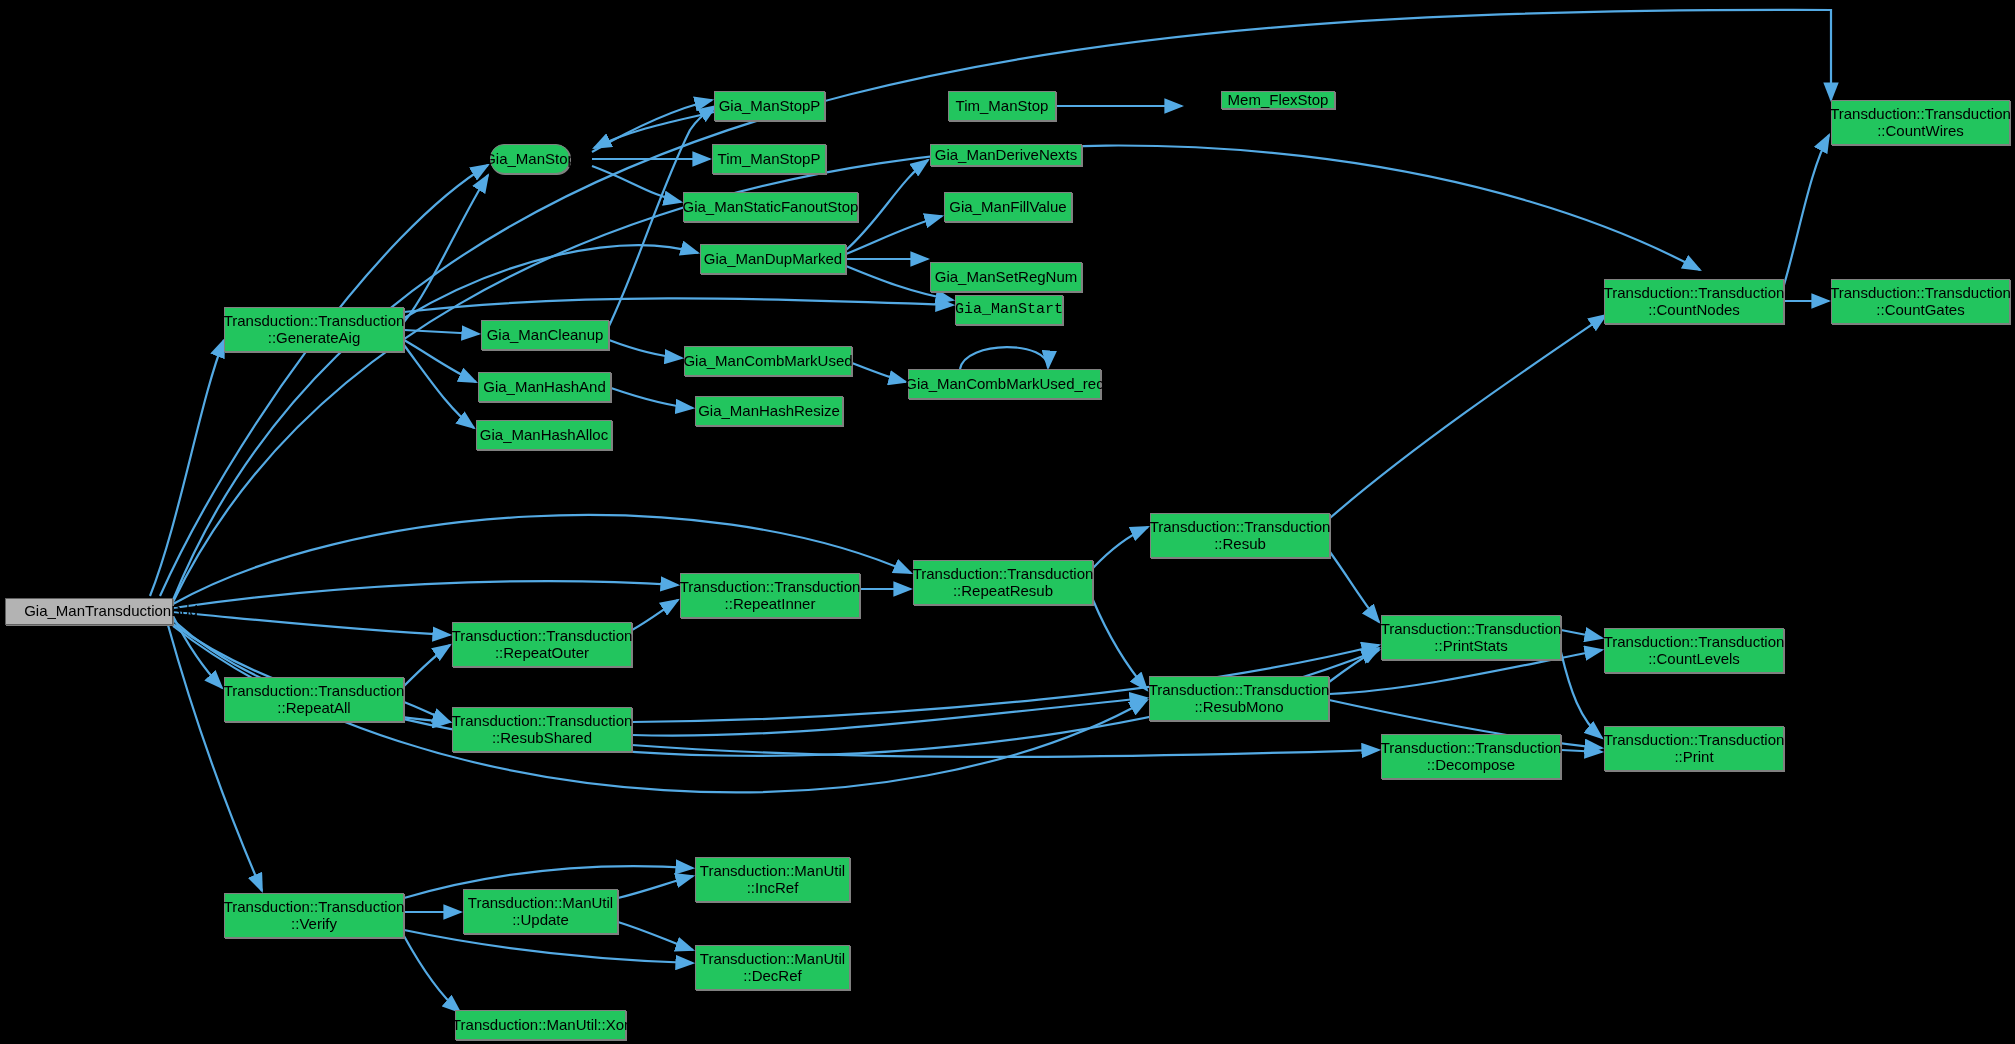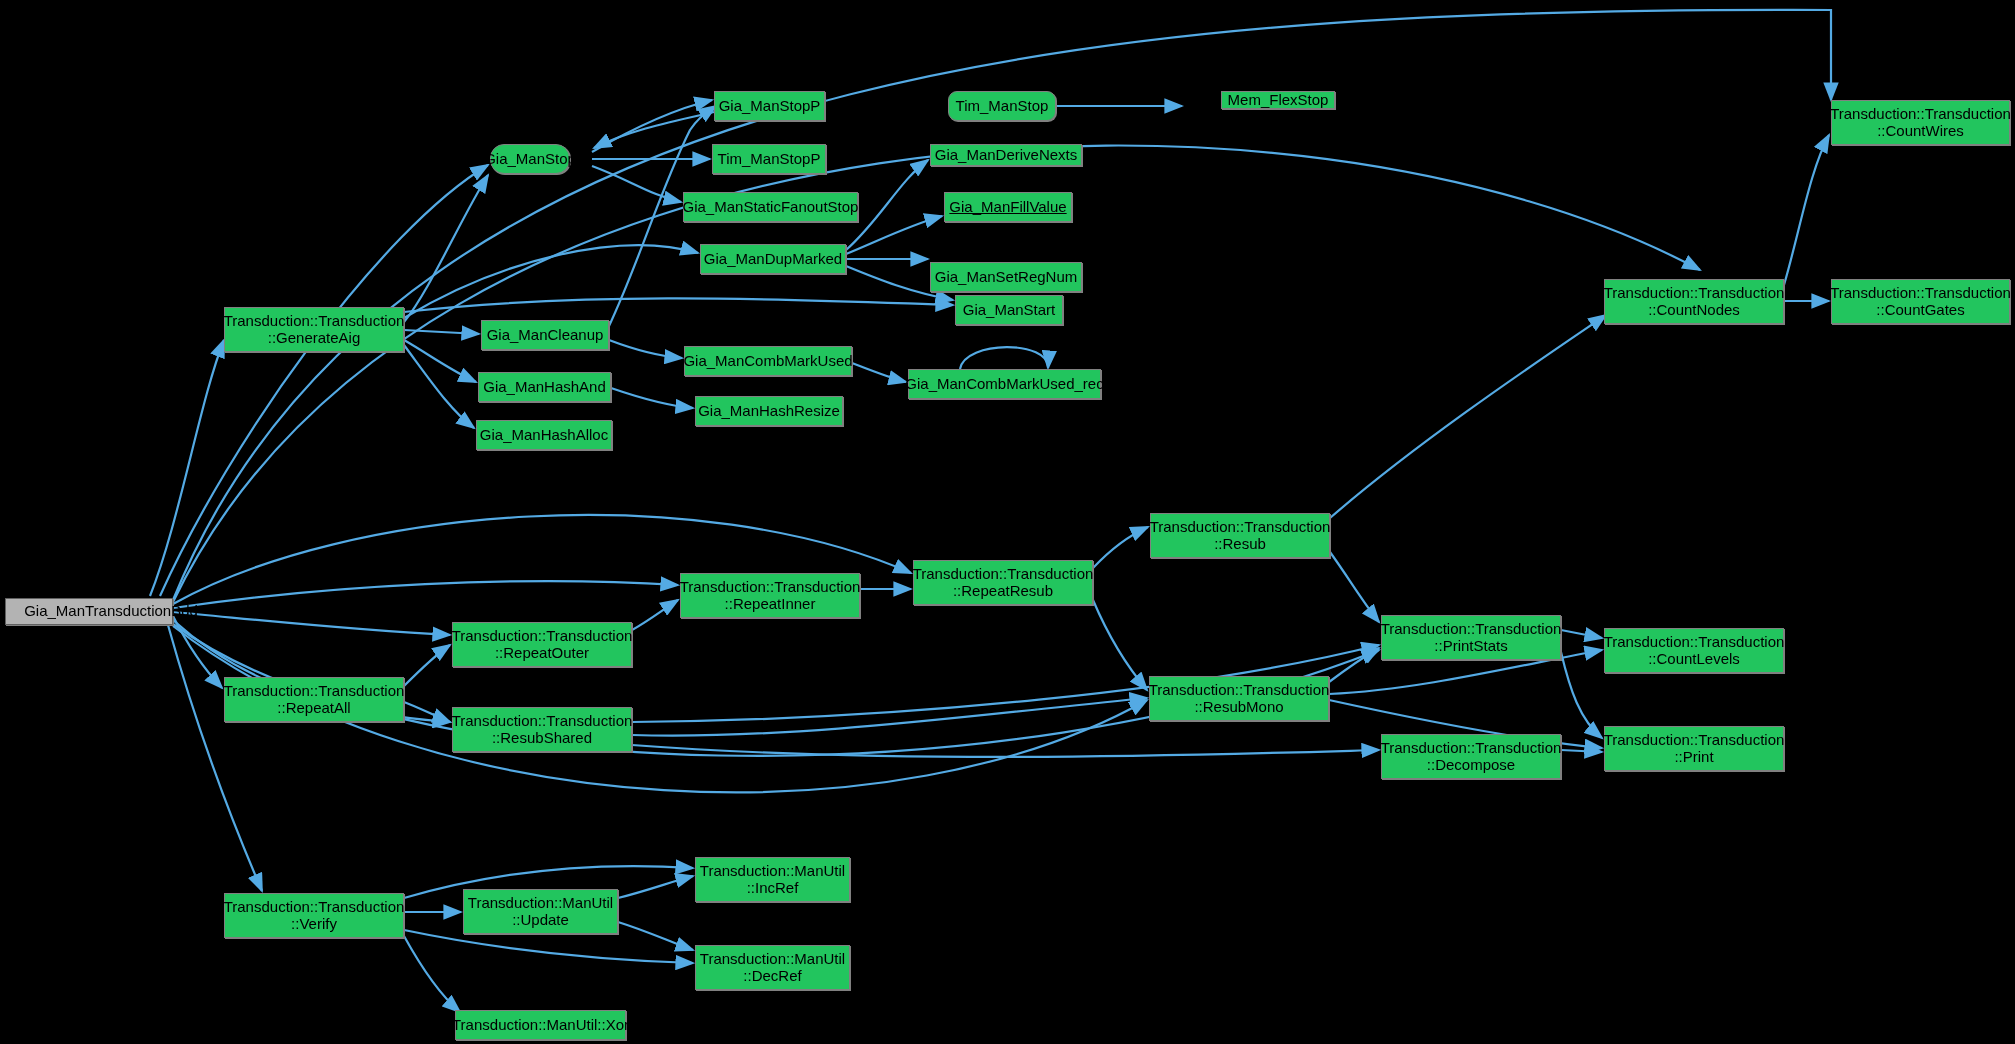--- a/index.html
+++ b/index.html
@@ -98,36 +98,36 @@
       </div>
       <div class="node" style="left: 712px; top: 144px; width: 114px; height: 30px;">
         <span>Tim_ManStopP</span>
       </div>
       <div class="node" style="left: 683px; top: 192px; width: 175px; height: 30px;">
         <span>Gia_ManStaticFanoutStop</span>
       </div>
       <div class="node" style="left: 700px; top: 244px; width: 146px; height: 30px;">
         <span>Gia_ManDupMarked</span>
       </div>
-      <div class="node" style="left: 948px; top: 91px; width: 108px; height: 30px; border-radius: 9px;">
+      <div class="node" style="left: 948px; top: 91px; width: 108px; height: 30px;">
         <span>Tim_ManStop</span>
       </div>
       <div class="node" style="left: 1184px; top: 91px; width: 114px; height: 18px; margin-left: 37px;">
         <span>Mem_FlexStop</span>
       </div>
       <div class="node" style="left: 930px; top: 144px; width: 152px; height: 22px;">
         <span>Gia_ManDeriveNexts</span>
       </div>
-      <div class="node" style="left: 944px; top: 192px; width: 128px; height: 30px; text-decoration: underline;">
+      <div class="node" style="left: 944px; top: 192px; width: 128px; height: 30px;">
         <span>Gia_ManFillValue</span>
       </div>
       <div class="node" style="left: 930px; top: 262px; width: 152px; height: 30px;">
         <span>Gia_ManSetRegNum</span>
       </div>
-      <div class="node" style="left: 955px; top: 295px; width: 108px; height: 30px;">
+      <div class="node" style="left: 955px; top: 295px; width: 108px; height: 30px; font-family: Liberation Mono, monospace;">
         <span>Gia_ManStart</span>
       </div>
       <div class="node" style="left: 481px; top: 320px; width: 128px; height: 30px;">
         <span>Gia_ManCleanup</span>
       </div>
       <div class="node" style="left: 478px; top: 372px; width: 133px; height: 30px;">
         <span>Gia_ManHashAnd</span>
       </div>
       <div class="node" style="left: 476px; top: 420px; width: 136px; height: 30px;">
         <span>Gia_ManHashAlloc</span>

